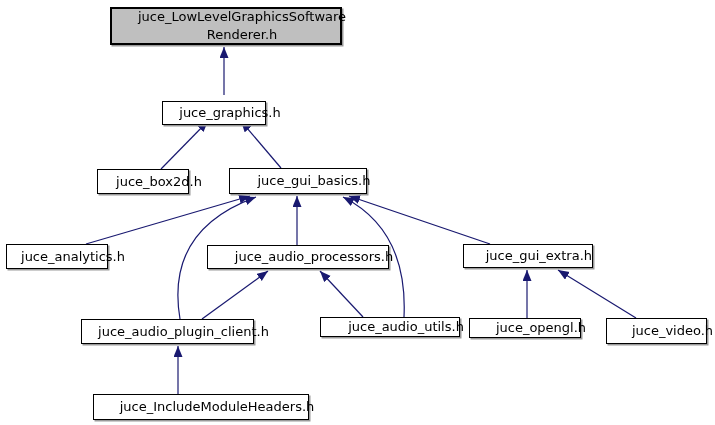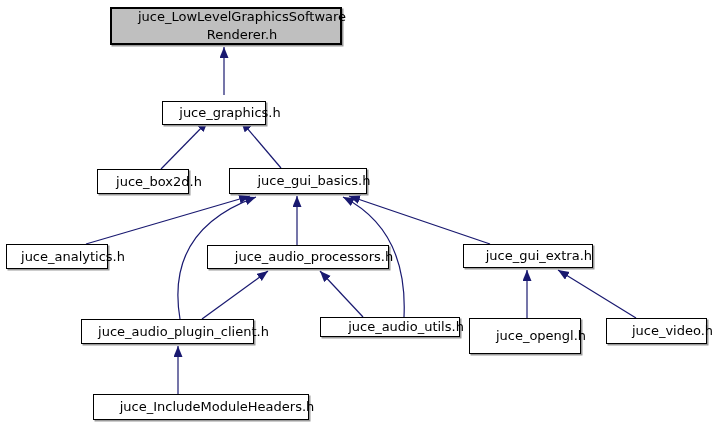--- a/index.html
+++ b/index.html
@@ -89,17 +89,17 @@
       <div class="node main" style="left: 110px; top: 7px; width: 232px; height: 38px;"><span>juce_LowLevelGraphicsSoftware
 Renderer.h</span></div>
       <div class="node" style="left: 162px; top: 101px; width: 104px; height: 24px;"><span>juce_graphics.h</span></div>
       <div class="node" style="left: 97px; top: 169px; width: 92px; height: 25px;"><span>juce_box2d.h</span></div>
       <div class="node" style="left: 229px; top: 168px; width: 138px; height: 26px;"><span>juce_gui_basics.h</span></div>
       <div class="node" style="left: 6px; top: 244px; width: 102px; height: 25px; text-align: center;"><span>juce_analytics.h</span></div>
       <div class="node" style="left: 207px; top: 245px; width: 182px; height: 24px;"><span>juce_audio_processors.h</span></div>
       <div class="node" style="left: 463px; top: 244px; width: 130px; height: 24px; justify-content: flex-end;"><span>juce_gui_extra.h</span></div>
       <div class="node" style="left: 81px; top: 319px; width: 173px; height: 25px;"><span>juce_audio_plugin_client.h</span></div>
       <div class="node" style="left: 304px; top: 317px; width: 140px; height: 20px; margin-left: 16px;"><span>juce_audio_utils.h</span></div>
-      <div class="node" style="left: 469px; top: 318px; width: 112px; height: 36px;"><span>juce_opengl.h</span></div>
+      <div class="node" style="left: 469px; top: 318px; width: 112px; height: 20px;"><span>juce_opengl.h</span></div>
       <div class="node" style="left: 606px; top: 318px; width: 101px; height: 26px;"><span>juce_video.h</span></div>
       <div class="node" style="left: 70px; top: 394px; width: 216px; height: 26px; margin-left: 23px;"><span>juce_IncludeModuleHeaders.h</span></div>
     </div>
 </div>
 
 </body></html>

